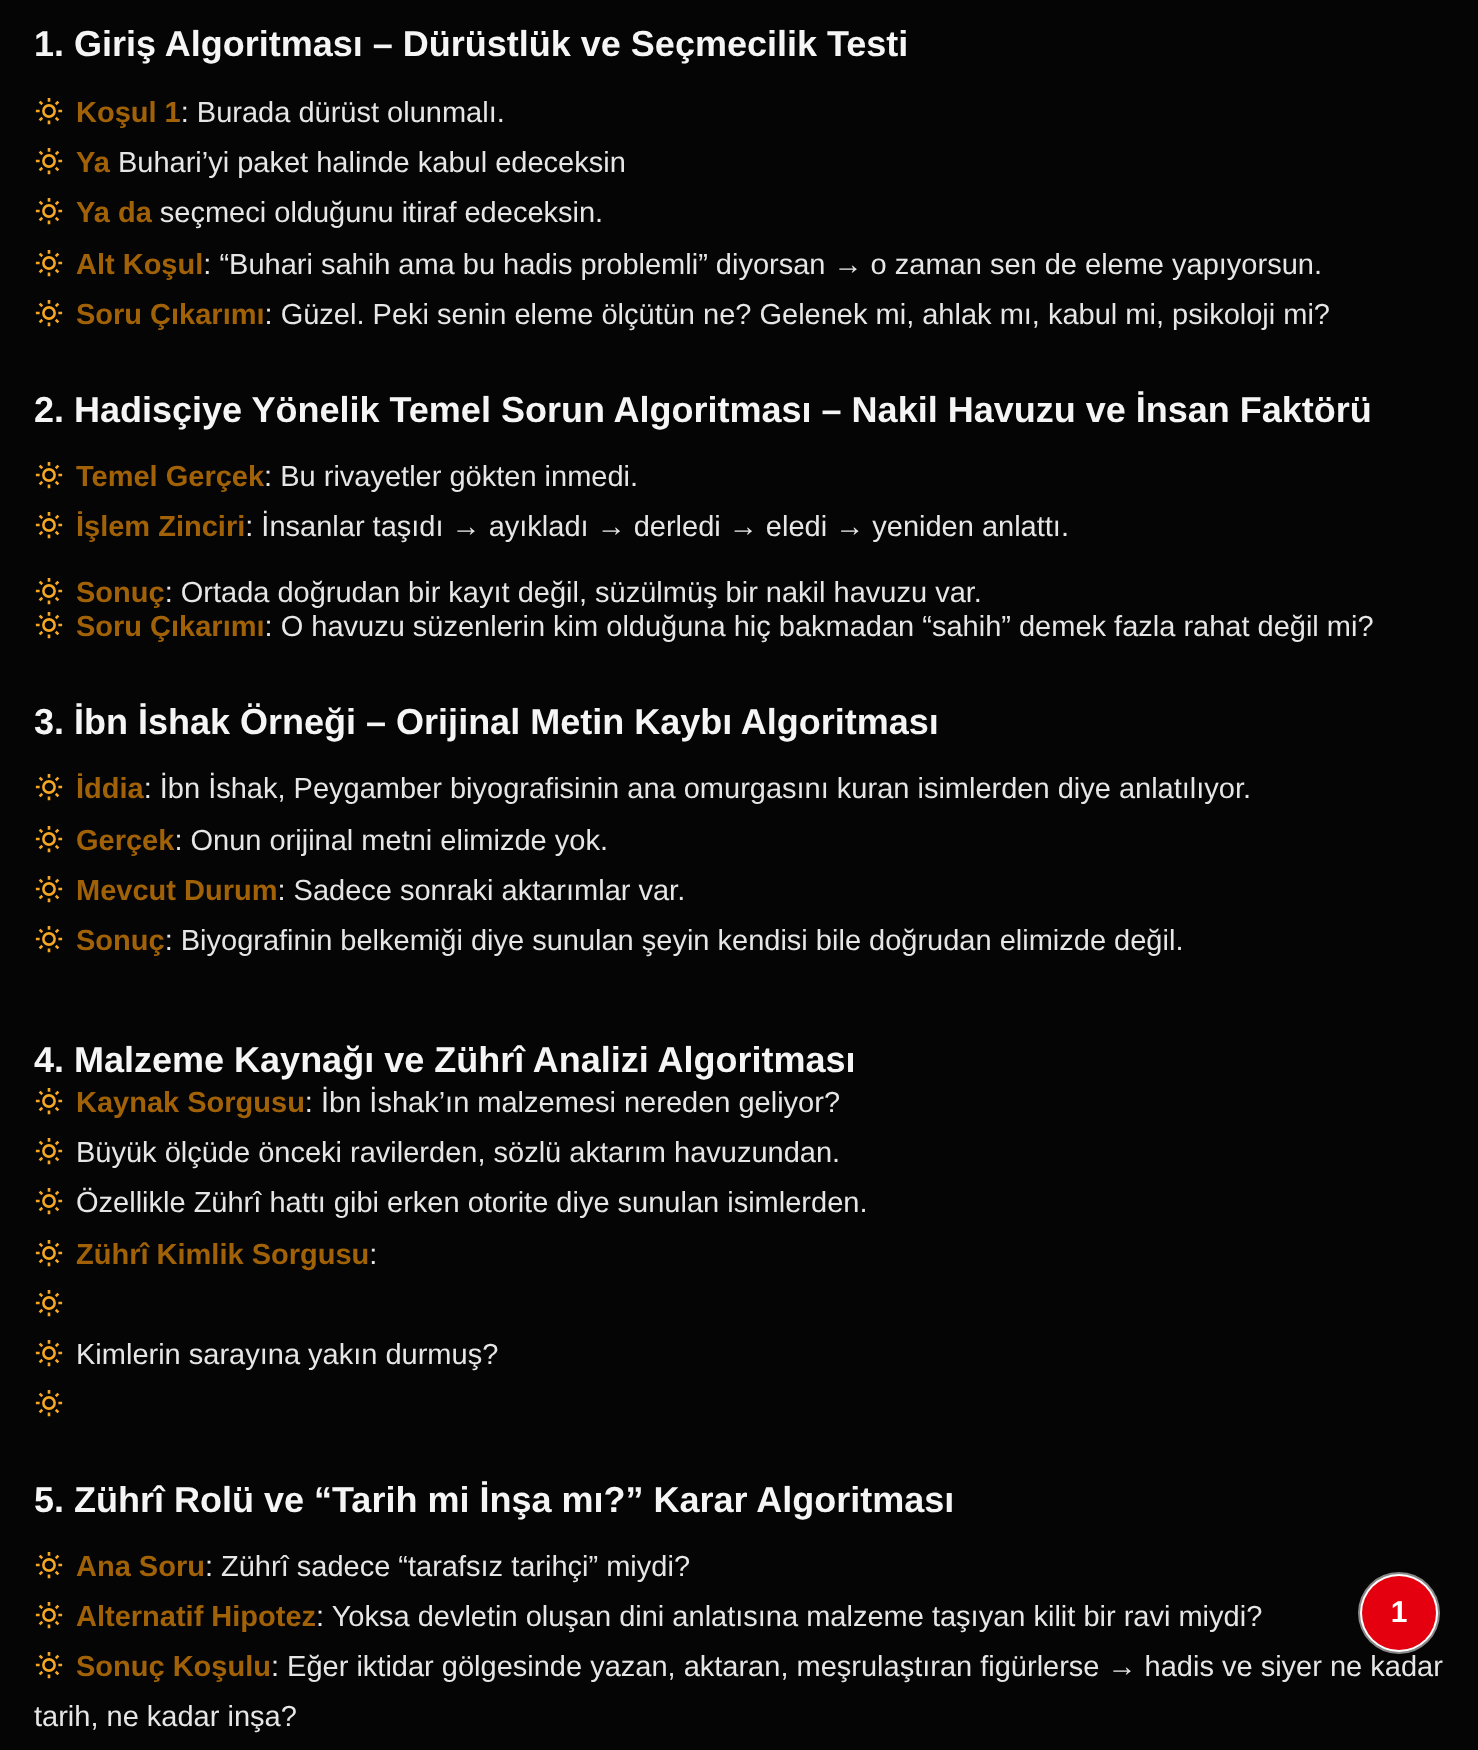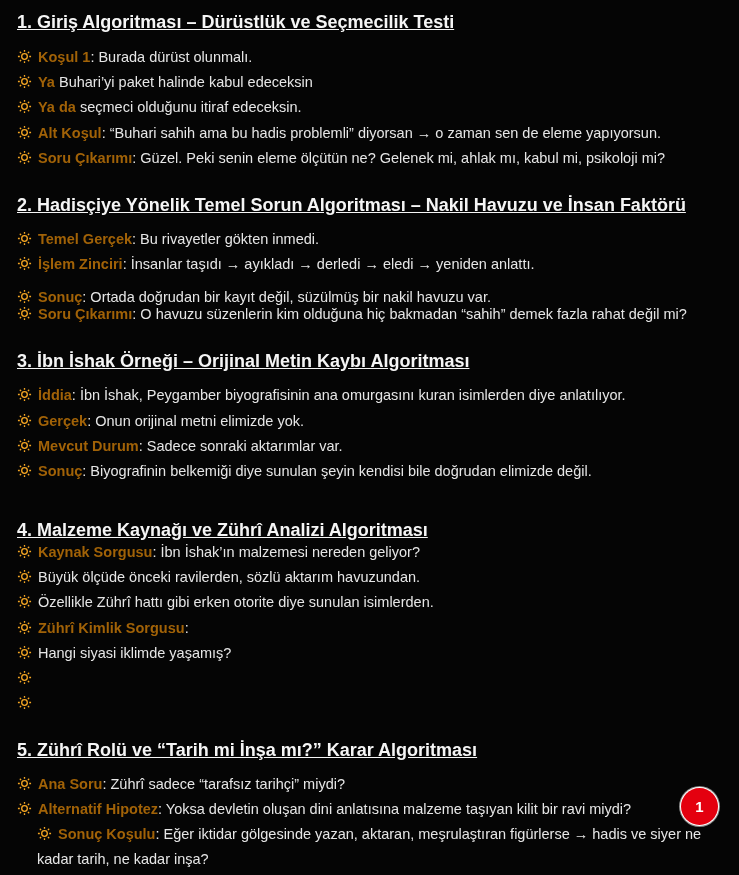--- a/index.html
+++ b/index.html
@@ -8,28 +8,27 @@
     background: #050505; color: #ededed;
     font-family: "Liberation Sans", sans-serif;
     position: relative;
   }
   .doc { padding: 0 17px; }
   h2 {
     font-size: 18px; font-weight: bold; color: #f5f5f5;
     margin: 0; padding: 0;
     position: absolute; left: 17px;
     white-space: nowrap;
-    text-decoration: underline;
   }
   .item {
     position: absolute; left: 17px; right: 17px;
     font-size: 14.5px; line-height: 25px;
     white-space: nowrap; color: #e6e6e6;
   }
-  .item.wrap { white-space: normal; margin-left: 20px; }
+  .item.wrap { white-space: normal; }
   .item b { color: #a16207; font-weight: bold; }
   .sun {
     display: inline-block; width: 15px; height: 15px;
     vertical-align: -2px; margin-right: 6px;
   }
   .badge {
     position: absolute; left: 683px; top: 790px;
     width: 33px; height: 33px; border-radius: 50%;
     background: #e4000f; color: #fff;
     font-weight: bold; font-size: 15px;
@@ -149,27 +148,27 @@
         <g stroke="#f5a623" stroke-width="1.4" fill="none">
           <circle cx="8" cy="8" r="3"></circle>
           <path d="M8 1v2M8 13v2M1 8h2M13 8h2M3 3l1.4 1.4M11.6 11.6L13 13M3 13l1.4-1.4M11.6 4.4L13 3"></path>
         </g>
       </svg><b>Zührî Kimlik Sorgusu</b><span>:</span></div>
   <div class="item" style="top:641px"><svg class="sun" viewBox="0 0 16 16">
         <g stroke="#f5a623" stroke-width="1.4" fill="none">
           <circle cx="8" cy="8" r="3"></circle>
           <path d="M8 1v2M8 13v2M1 8h2M13 8h2M3 3l1.4 1.4M11.6 11.6L13 13M3 13l1.4-1.4M11.6 4.4L13 3"></path>
         </g>
-      </svg><b></b><span>Hangi siyasi iklimde yaşamış?</span></div>
+      </svg><b></b></div>
   <div class="item" style="top:666px"><svg class="sun" viewBox="0 0 16 16">
         <g stroke="#f5a623" stroke-width="1.4" fill="none">
           <circle cx="8" cy="8" r="3"></circle>
           <path d="M8 1v2M8 13v2M1 8h2M13 8h2M3 3l1.4 1.4M11.6 11.6L13 13M3 13l1.4-1.4M11.6 4.4L13 3"></path>
         </g>
-      </svg><b></b></div>
+      </svg><b></b><span>Kimlerin sarayına yakın durmuş?</span></div>
   <div class="item" style="top:691px"><svg class="sun" viewBox="0 0 16 16">
         <g stroke="#f5a623" stroke-width="1.4" fill="none">
           <circle cx="8" cy="8" r="3"></circle>
           <path d="M8 1v2M8 13v2M1 8h2M13 8h2M3 3l1.4 1.4M11.6 11.6L13 13M3 13l1.4-1.4M11.6 4.4L13 3"></path>
         </g>
       </svg><b></b></div>
 
   <h2 style="top:740px">5. Zührî Rolü ve “Tarih mi İnşa mı?” Karar Algoritması</h2>
   <div class="item" style="top:772px"><svg class="sun" viewBox="0 0 16 16">
         <g stroke="#f5a623" stroke-width="1.4" fill="none">

